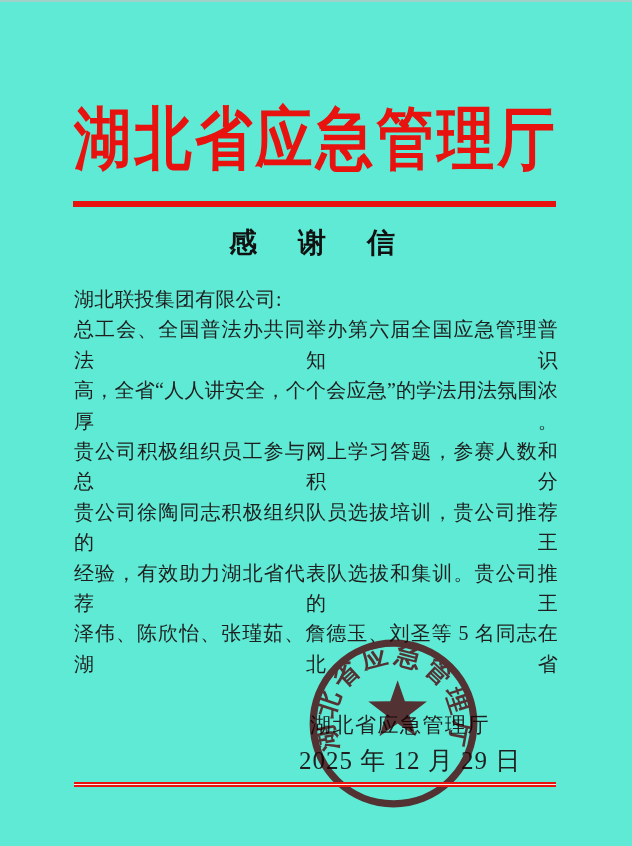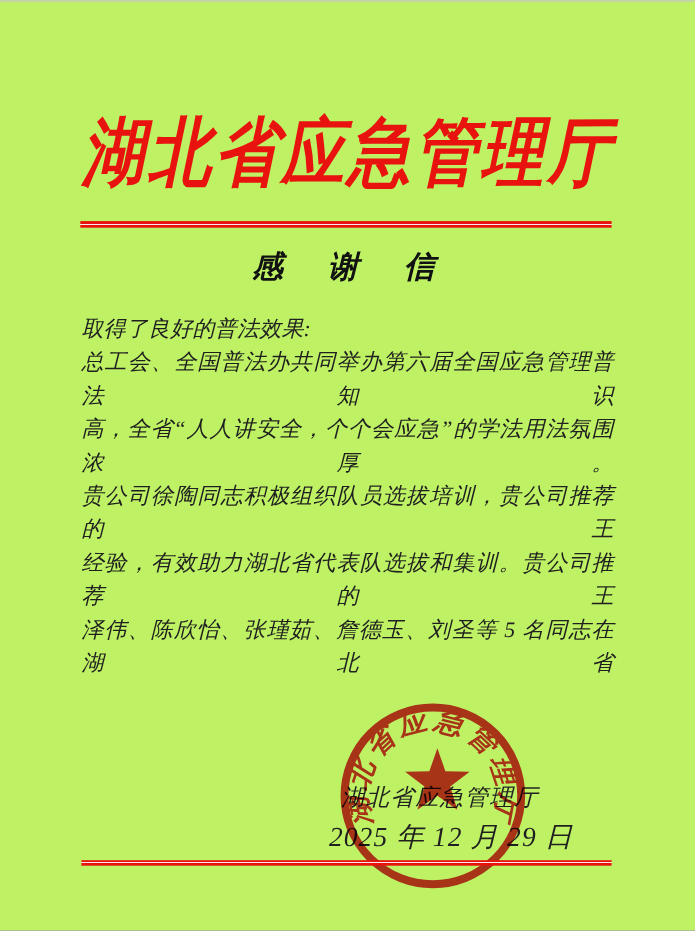--- a/index.html
+++ b/index.html
@@ -1,24 +1,23 @@
 <!DOCTYPE html>
 <html><head>
 <meta charset="utf-8">
 <style>
   html,body{margin:0;padding:0;background:#9a9a9a;}
   .page{
     position:relative;
     width:632px;height:846px;
     margin:0 auto;
-    background:#bef264;
+    background:#5eead4;
     overflow:hidden;
     font-family:"Liberation Serif","DejaVu Serif",serif;
     color:#1f1f1f;
-    font-style:italic;
   }
   .scan-edge{
     position:absolute;top:0;left:0;width:632px;height:2px;
     background:#c4c4c4;opacity:.65;
   }
   .letterhead{
     position:absolute;top:94px;left:0;width:632px;
     text-align:center;
     font-size:68px;font-weight:bold;
     color:#e8120f;
@@ -80,23 +79,24 @@
 
   <div class="scan-edge"></div>
 
   <div class="letterhead">湖北省应急管理厅</div>
 
   <div class="rule rule-top"></div>
 
   <h1 class="letter-title">感 谢 信</h1>
 
   <div class="body">
-    <div class="salutation">取得了良好的普法效果:</div>
+    <div class="salutation">湖北联投集团有限公司:</div>
     <div class="bline">总工会、全国普法办共同举办第六届全国应急管理普法知识</div>
     <div class="bline">高，全省“人人讲安全，个个会应急”的学法用法氛围浓厚。</div>
+    <div class="bline">贵公司积极组织员工参与网上学习答题，参赛人数和总积分</div>
     <div class="bline">贵公司徐陶同志积极组织队员选拔培训，贵公司推荐的王</div>
     <div class="bline">经验，有效助力湖北省代表队选拔和集训。贵公司推荐的王</div>
     <div class="bline">泽伟、陈欣怡、张瑾茹、詹德玉、刘圣等 5 名同志在湖北省</div>
 
   </div>
 
   <div class="sig-org">湖北省应急管理厅</div>
   <div class="sig-date">2025 年 12 月 29 日</div>
 
   <svg class="seal" viewBox="0 0 170 170" aria-hidden="true">

